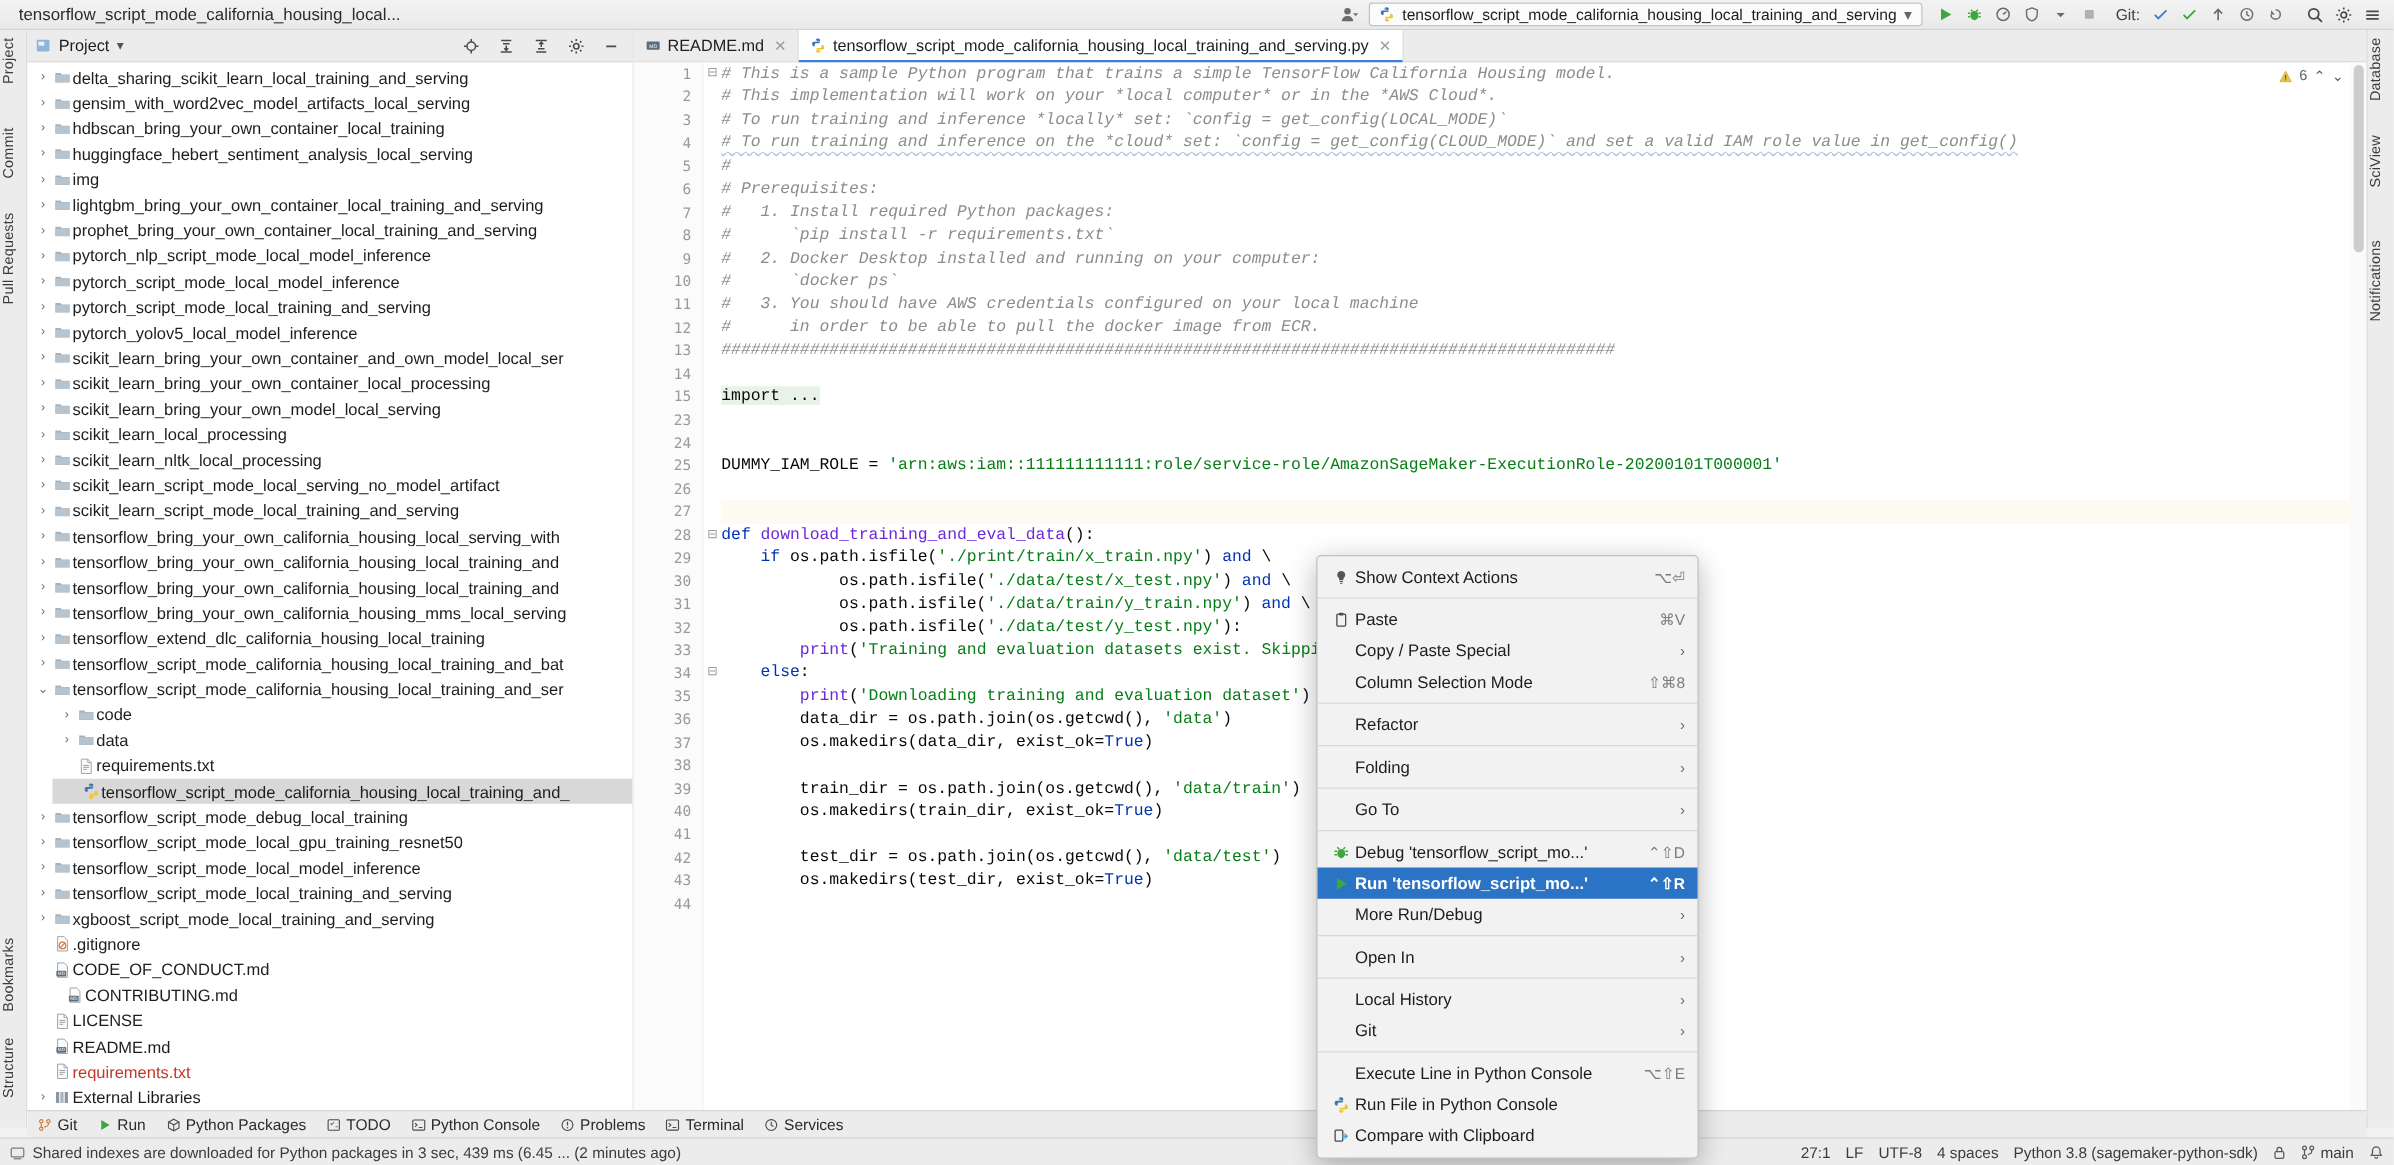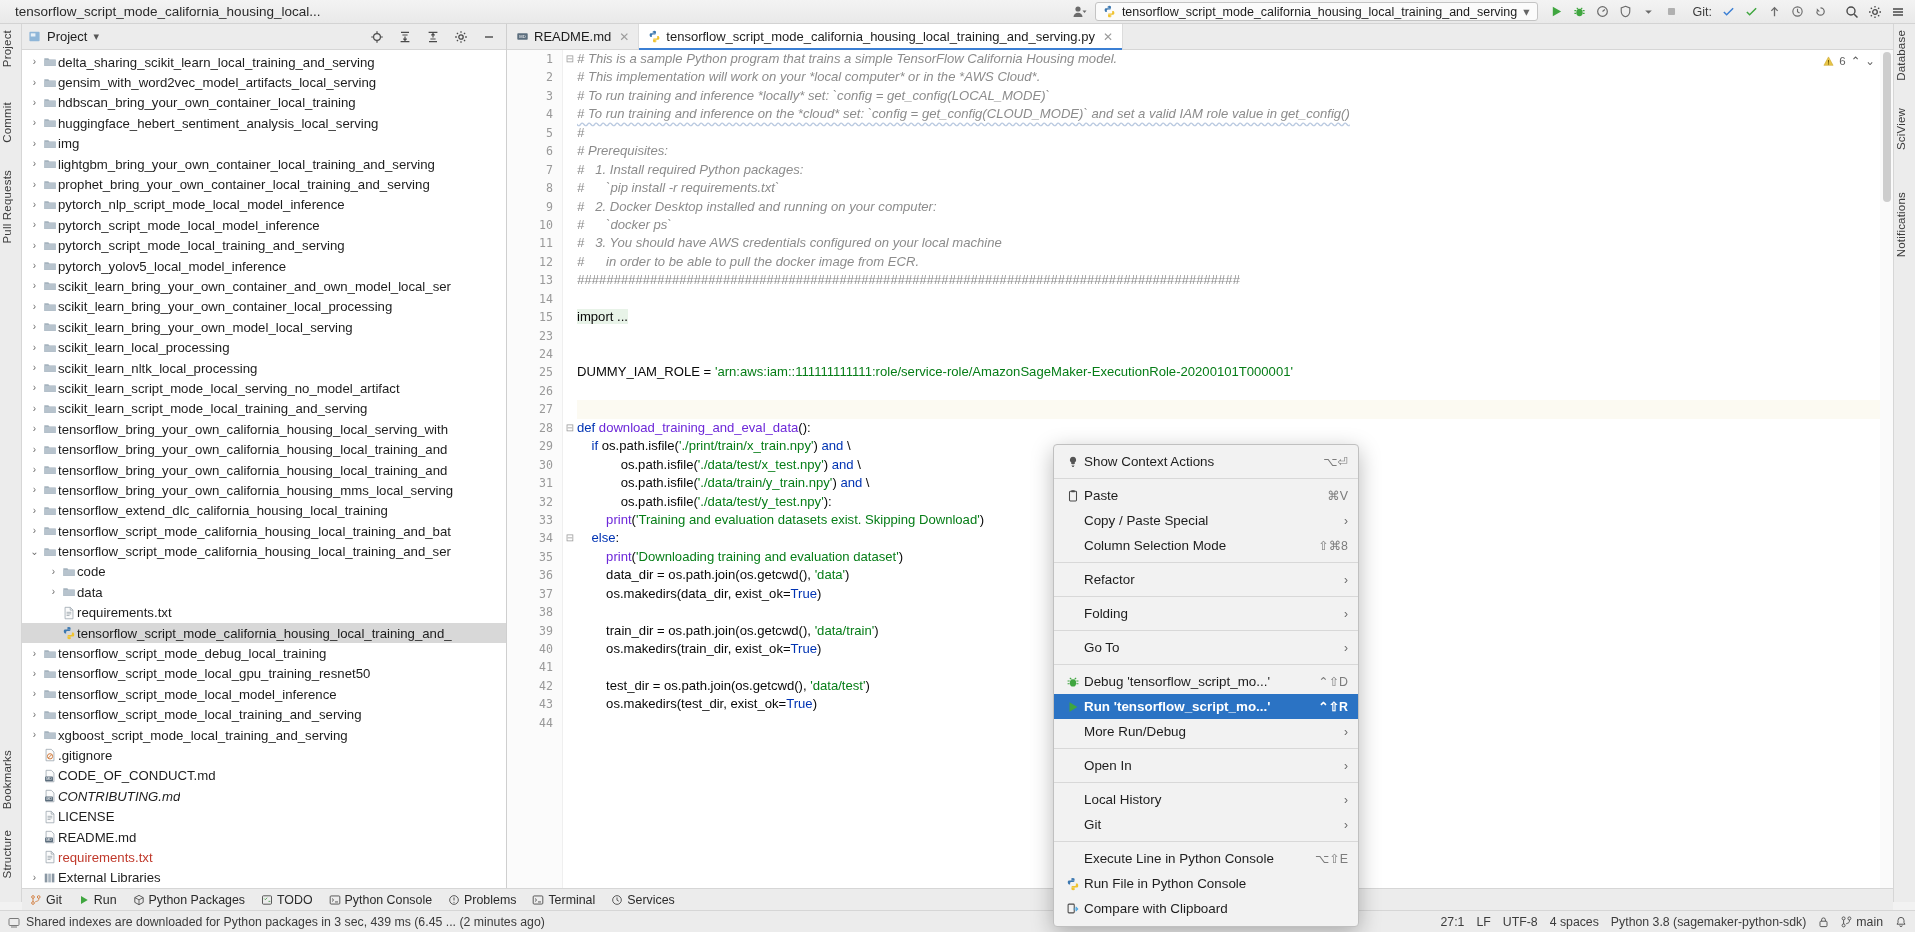--- a/index.html
+++ b/index.html
@@ -116,21 +116,21 @@
     height: 18.45px; line-height: 18.45px; text-align: right;
     padding-right: 9px; color: #999999;
     font-family: "DejaVu Sans Mono", monospace; font-size: 11.6px;
   }
   .foldcol { position: absolute; left: 56px; top: 0; bottom: 0; width: 14px;
              background: #ffffff; }
   .fold { height: 18.45px; line-height: 18.45px; text-align: center;
           color: #9a9a9a; font-size: 10px; }
   .codelines {
     position: absolute; left: 70px; top: 0; right: 0; bottom: 0;
-    font-family: Liberation Sans, sans-serif; font-size: 13.1px;
+    font-family: Liberation Mono, monospace; font-size: 13.1px;
   }
   .cl { height: 18.45px; line-height: 18.45px; white-space: pre; }
   .cl.hl { background: #fcfaf2; }
   .cmt { color: #8c8c8c; font-style: italic; }
   .cmt.wav { text-decoration: underline; text-decoration-style: wavy;
              text-decoration-color: #b9c9e0; text-underline-offset: 3px; }
   .kw   { color: #0033b3; }
   .fn   { color: #6d28d9; }
   .str  { color: #067d17; }
   .plain{ color: #080808; }
@@ -658,21 +658,21 @@
             <svg width="14" height="14" viewBox="0 0 16 16">
               <path d="M3.5 1.5h6L12.5 4.6v10h-9z" fill="#fbfbfb" stroke="#9aa4ad" stroke-width=".9"></path>
               <path d="M9.4 1.6v3.1h3" fill="none" stroke="#9aa4ad" stroke-width=".9"></path>
               <g stroke="#8a959e" stroke-width=".8">
                 <path d="M5.2 7.2h5.4M5.2 9h5.4M5.2 10.8h3.4"></path>
               </g>
             </svg>
           </span>
           <span class="label">requirements.txt</span>
         </div>
-        <div class="row sel" style="padding-left: 25px;">
+        <div class="row sel" style="padding-left: 9px; margin-left: 20px;">
           <span class="arrow"></span>
           <span class="nodeicon">
             <svg width="14" height="14" viewBox="0 0 16 16">
               <path d="M7.8 1c-2 0-2 1-2 1v1.6h4v.5H3.5S2 4 2 6.1 3.4 8.5 3.4 8.5h1.3V6.9s0-1.3 1.3-1.3h2.6s1.2 0 1.2-1.2V2.3S9.9 1 7.8 1zM6.6 2.1a.5.5 0 110 1 .5.5 0 010-1z" fill="#3b77b0"></path>
               <path d="M8.2 15c2 0 2-1 2-1v-1.6h-4v-.5h6.3S14 12 14 9.9 12.6 7.5 12.6 7.5h-1.3v1.6s0 1.3-1.3 1.3H7.4s-1.2 0-1.2 1.2v2.1S6.1 15 8.2 15zm1.2-1.1a.5.5 0 110-1 .5.5 0 010 1z" fill="#f0c330"></path>
             </svg>
           </span>
           <span class="label">tensorflow_script_mode_california_housing_local_training_and_</span>
         </div>
         <div class="row" style="padding-left: 6px;">
@@ -740,21 +740,21 @@
           <span class="arrow"></span>
           <span class="nodeicon">
             <svg width="14" height="14" viewBox="0 0 16 16">
               <path d="M3.5 1.5h6L12.5 4.6v10h-9z" fill="#fbfbfb" stroke="#9aa4ad" stroke-width=".9"></path>
               <rect x="2.4" y="8.6" width="9" height="5.4" rx="1" fill="#5b6d7d"></rect>
               <text x="7" y="12.6" font-size="4.2" fill="#fff" text-anchor="middle" font-family="Liberation Sans">MD</text>
             </svg>
           </span>
           <span class="label">CODE_OF_CONDUCT.md</span>
         </div>
-        <div class="row" style="padding-left: 6px; font-style: italic;">
+        <div class="row" style="padding-left: 16px;">
           <span class="arrow"></span>
           <span class="nodeicon">
             <svg width="14" height="14" viewBox="0 0 16 16">
               <path d="M3.5 1.5h6L12.5 4.6v10h-9z" fill="#fbfbfb" stroke="#9aa4ad" stroke-width=".9"></path>
               <rect x="2.4" y="8.6" width="9" height="5.4" rx="1" fill="#5b6d7d"></rect>
               <text x="7" y="12.6" font-size="4.2" fill="#fff" text-anchor="middle" font-family="Liberation Sans">MD</text>
             </svg>
           </span>
           <span class="label">CONTRIBUTING.md</span>
         </div>

